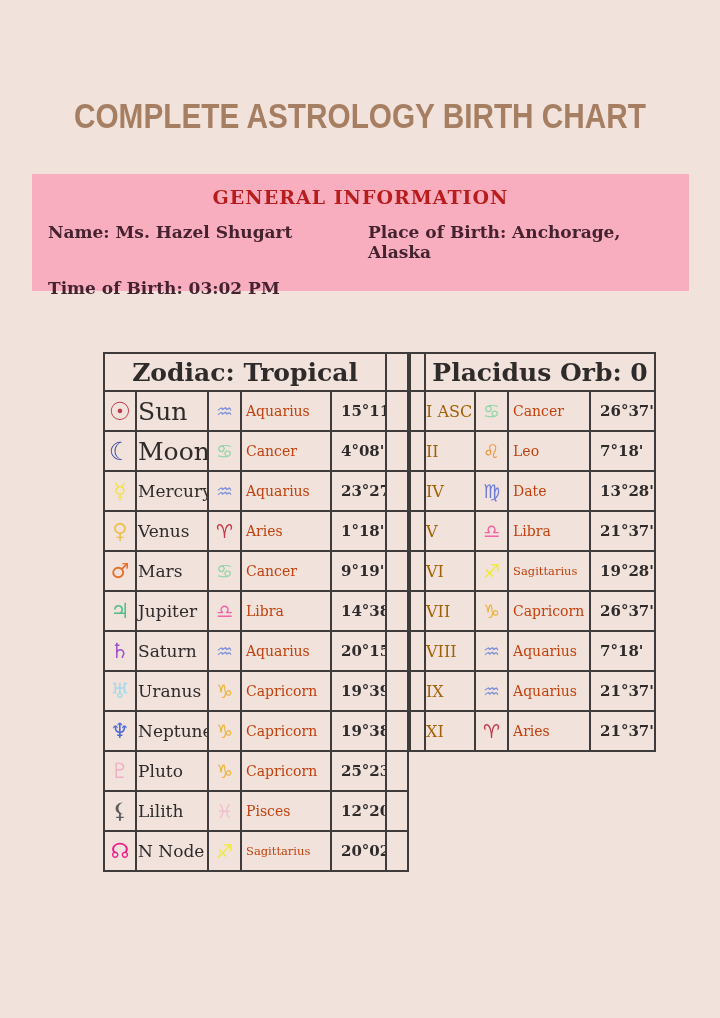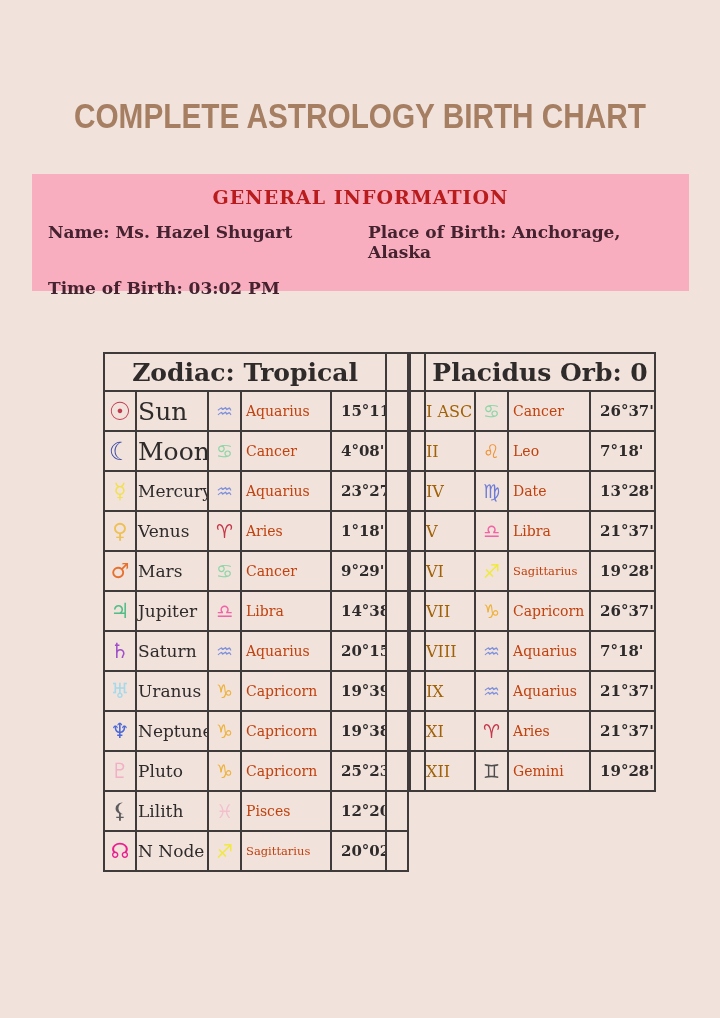--- a/index.html
+++ b/index.html
@@ -123,21 +123,21 @@
           <td class="sicon" style="color: rgb(197, 54, 72);">♈</td>
           <td class="sname">Aries</td>
           <td class="deg">1°18'</td>
           <td class="spacer"></td>
         </tr>
         <tr>
           <td class="picon" style="color: rgb(230, 113, 46);">♂</td>
           <td class="pname">Mars</td>
           <td class="sicon" style="color: rgb(142, 214, 166);">♋</td>
           <td class="sname">Cancer</td>
-          <td class="deg">9°29'</td>
+          <td class="deg">9°19'</td>
           <td class="spacer"></td>
         </tr>
         <tr>
           <td class="picon" style="color: rgb(83, 189, 136);">♃</td>
           <td class="pname">Jupiter</td>
           <td class="sicon" style="color: rgb(242, 100, 166);">♎</td>
           <td class="sname">Libra</td>
           <td class="deg">14°38'</td>
           <td class="spacer"></td>
         </tr>
@@ -263,22 +263,15 @@
           <td class="sname">Aquarius</td>
           <td class="deg">21°37'</td>
         </tr>
         <tr>
           <td class="spacer"></td>
           <td class="house">XI</td>
           <td class="sicon" style="color: rgb(197, 54, 72);">♈</td>
           <td class="sname">Aries</td>
           <td class="deg">21°37'</td>
         </tr>
-        <tr>
-          <td class="spacer"></td>
-          <td class="house">XII</td>
-          <td class="sicon" style="color: rgb(77, 77, 77);">♊</td>
-          <td class="sname">Gemini</td>
-          <td class="deg">19°28'</td>
-        </tr>
       </tbody>
   </table>
 </div>
 
 </body></html>

